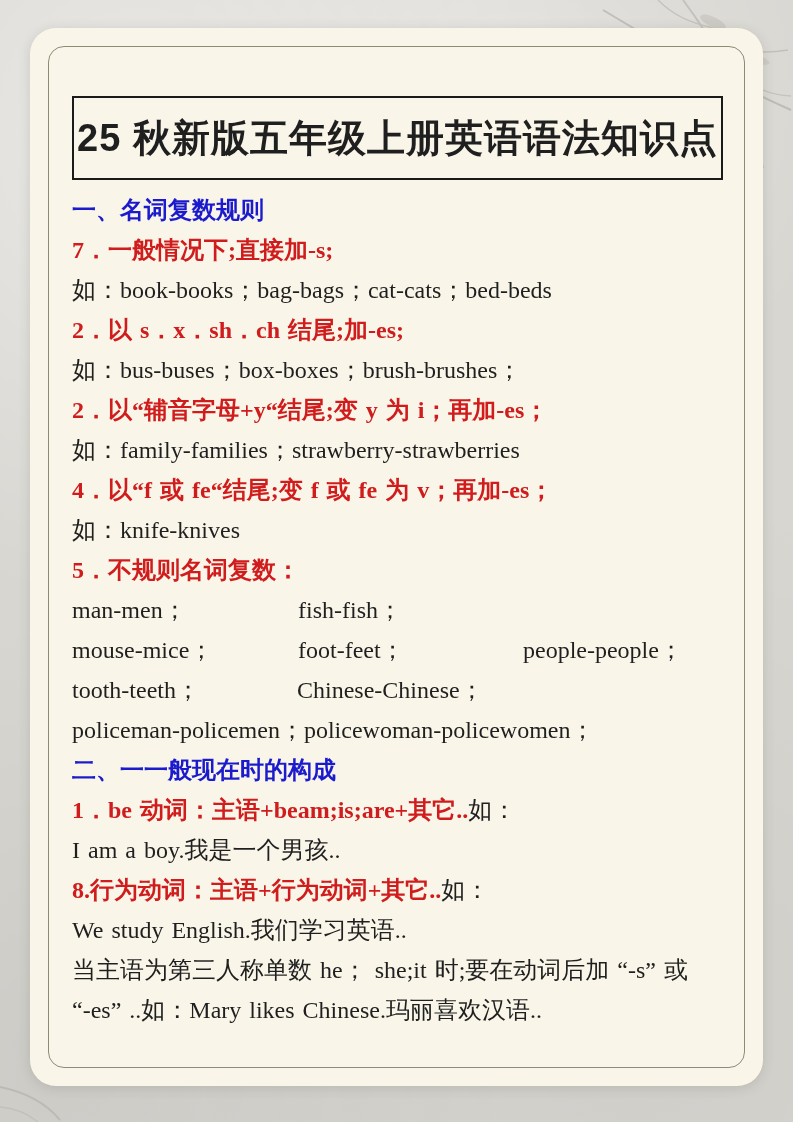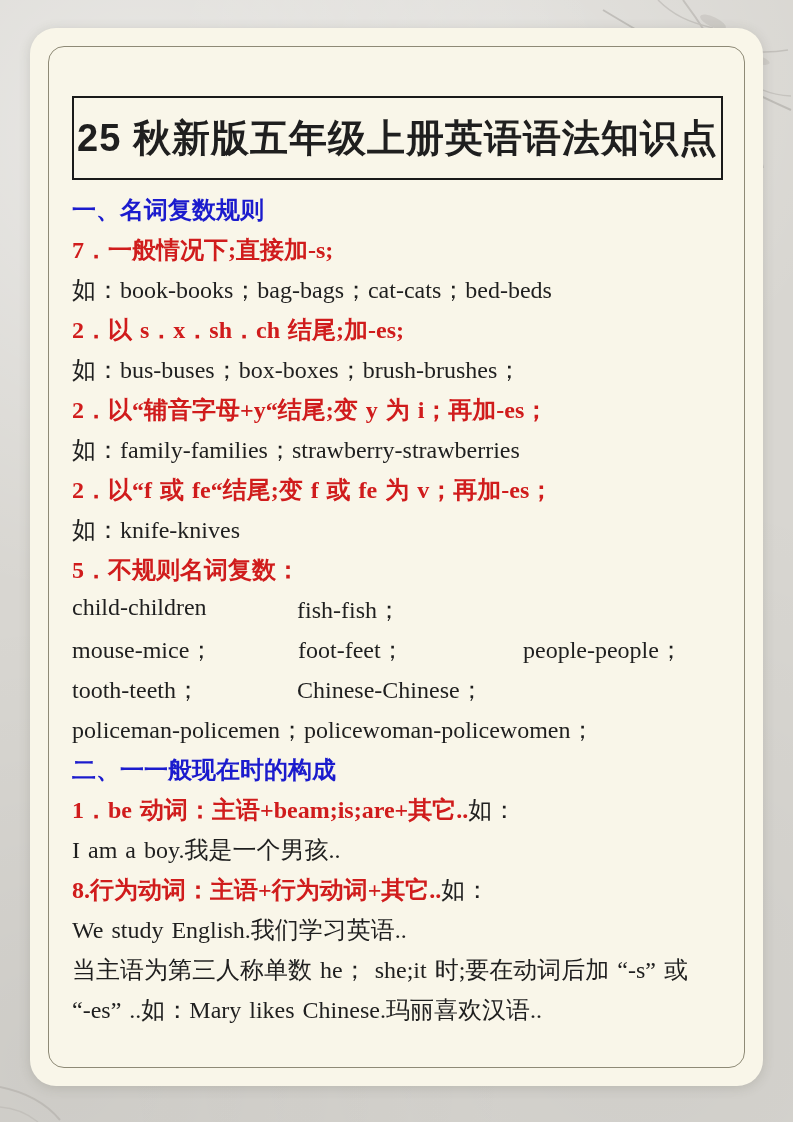--- a/index.html
+++ b/index.html
@@ -124,24 +124,24 @@
     <span class="title-text">25 秋新版五年级上册英语语法知识点</span>
   </div>
   <div class="content">
       <div class="line"><span class="seg-blue">一、名词复数规则</span></div>
       <div class="line"><span class="seg-red">7．一般情况下;直接加-s;</span></div>
       <div class="line"><span class="seg-black">如：book-books；bag-bags；cat-cats；bed-beds</span></div>
       <div class="line"><span class="seg-red">2．以 s．x．sh．ch 结尾;加-es;</span></div>
       <div class="line"><span class="seg-black">如：bus-buses；box-boxes；brush-brushes；</span></div>
       <div class="line"><span class="seg-red">2．以“辅音字母+y“结尾;变 y 为 i；再加-es；</span></div>
       <div class="line"><span class="seg-black">如：family-families；strawberry-strawberries</span></div>
-      <div class="line"><span class="seg-red">2．以“f 或 fe“结尾;变 f 或 fe 为 v；再加-es；</span></div>
+      <div class="line"><span class="seg-red">4．以“f 或 fe“结尾;变 f 或 fe 为 v；再加-es；</span></div>
       <div class="line"><span class="seg-black">如：knife-knives</span></div>
       <div class="line"><span class="seg-red">5．不规则名词复数：</span></div>
-      <div class="line cols"><span class="col col1">child-children</span><span class="col col2">fish-fish；</span></div>
+      <div class="line cols"><span class="col col0">man-men；</span><span class="col col2">fish-fish；</span></div>
       <div class="line cols"><span class="col col0">mouse-mice；</span><span class="col col1">foot-feet；</span><span class="col col2">people-people；</span></div>
       <div class="line cols"><span class="col col1">tooth-teeth；</span><span class="col col2">Chinese-Chinese；</span></div>
       <div class="line"><span class="seg-black">policeman-policemen；policewoman-policewomen；</span></div>
       <div class="line"><span class="seg-blue">二、一一般现在时的构成</span></div>
       <div class="line"><span class="seg-red">1．be 动词：主语+beam;is;are+其它..</span><span class="seg-black">如：</span></div>
       <div class="line"><span class="seg-black">I am a boy.我是一个男孩..</span></div>
       <div class="line"><span class="seg-red">8.行为动词：主语+行为动词+其它..</span><span class="seg-black">如：</span></div>
       <div class="line"><span class="seg-black">We study English.我们学习英语..</span></div>
       <div class="line"><span class="seg-black">当主语为第三人称单数 he； she;it 时;要在动词后加 “-s” 或</span></div>
       <div class="line"><span class="seg-black">“-es” ..如：Mary likes Chinese.玛丽喜欢汉语..</span></div>

